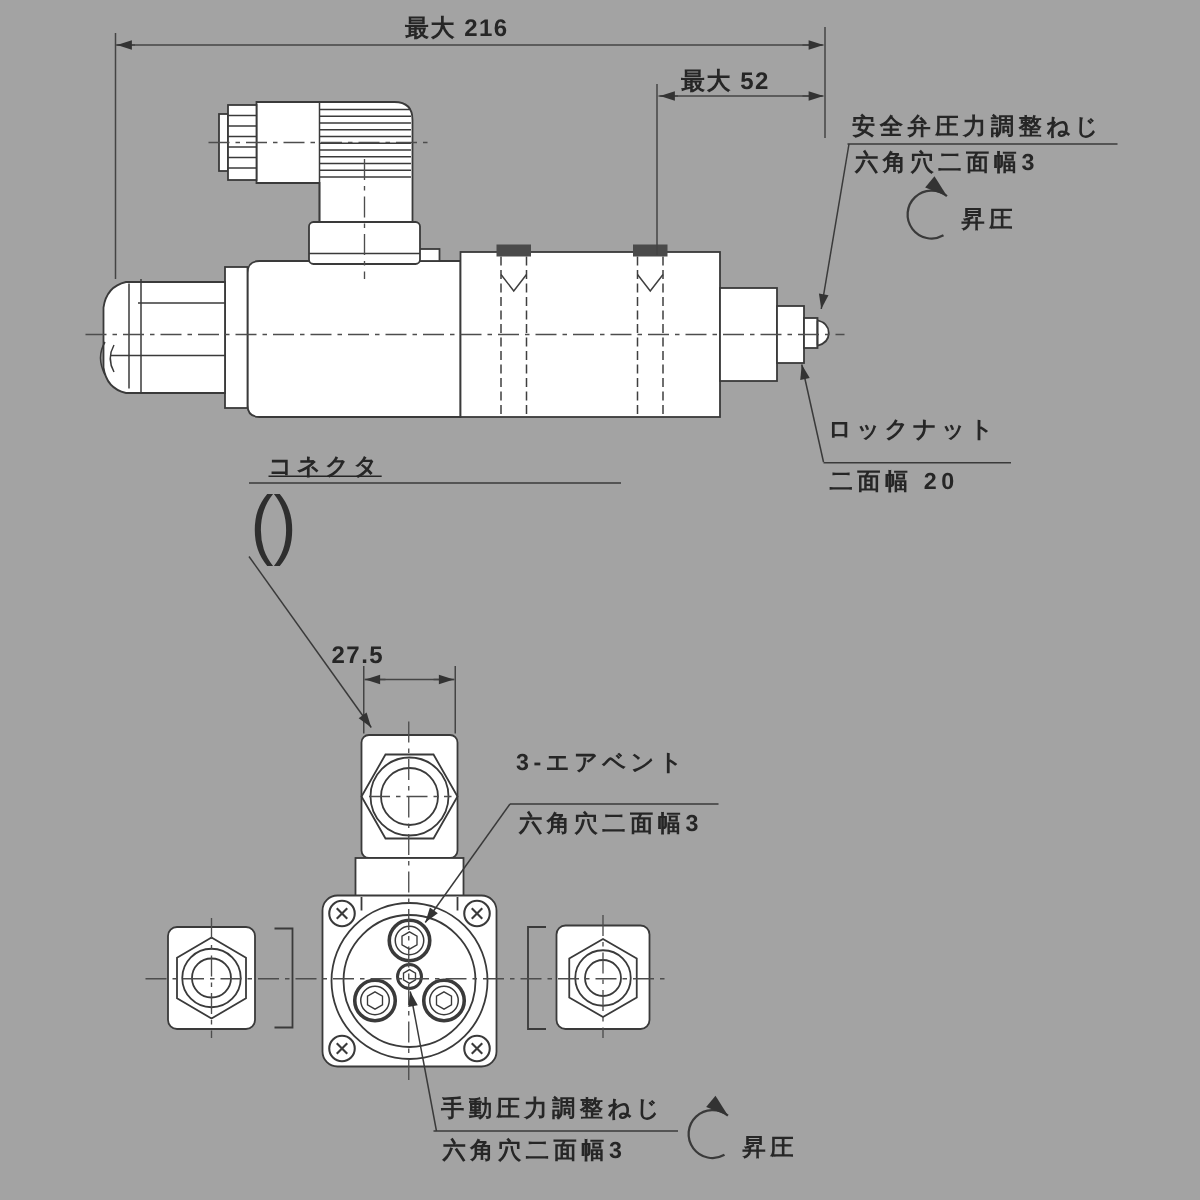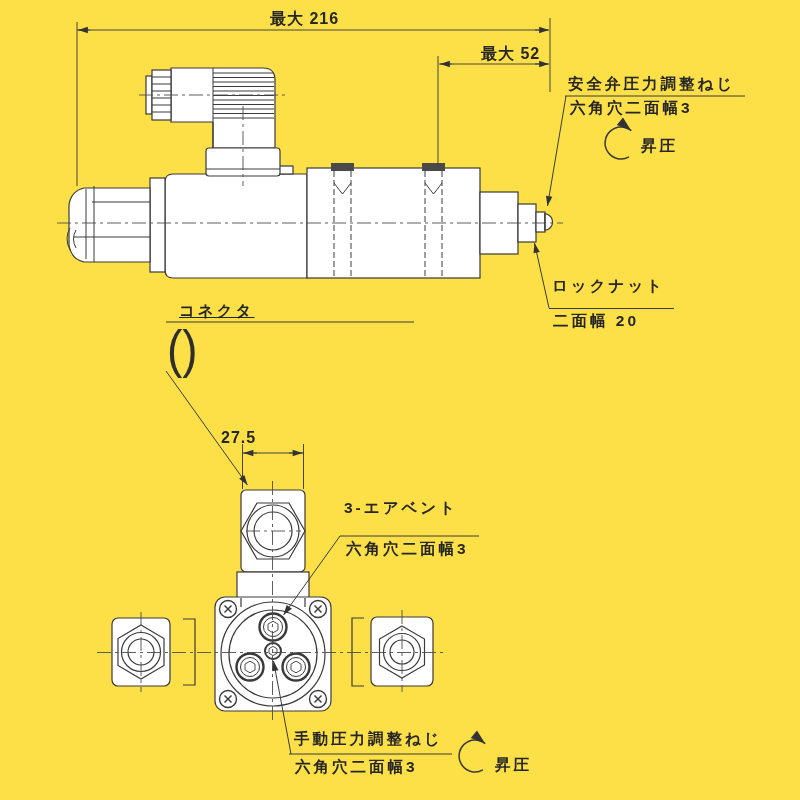--- a/index.html
+++ b/index.html
@@ -1,16 +1,16 @@
 <!DOCTYPE html>
 <html><head>
 <meta charset="utf-8">
 <style>
   html,body{margin:0;padding:0;background:#ffffff;width:800px;height:800px;overflow:hidden;}
-  .stage{position:relative;width:800px;height:800px;background:#fde047;
+  .stage{position:relative;width:800px;height:800px;background:#a3a3a3;
          font-family:"Liberation Sans","DejaVu Sans",sans-serif;color:#262626;}
   svg{position:absolute;left:0;top:0;}
   .lbl{position:absolute;white-space:nowrap;color:#262626;}
   .dim{font-size:16px;font-weight:700;letter-spacing:1px;}
   .jp{font-size:15.5px;font-weight:600;letter-spacing:3px;}
   .paren-note{position:absolute;display:flex;align-items:center;}
   .paren{font-size:46px;font-weight:300;line-height:46px;letter-spacing:0;
          transform:scaleY(1.12);color:#2e2e2e;}
   .note-lines{display:flex;flex-direction:column;margin:0 2px;}
   .note-lines span{font-size:14.5px;font-weight:600;letter-spacing:2px;line-height:23px;}
@@ -204,21 +204,21 @@
     <line x1="291" y1="754" x2="273.5" y2="661" marker-end="url(#ah)"></line>
   </g>
 
   <g stroke="#3a3a3a" stroke-width="1.5" fill="none">
     <path d="M 629,156.9 A 16,16 0 1 1 631.3,130.7" marker-end="url(#ah)"></path>
     <path d="M 483,769.9 A 16,16 0 1 1 485.3,743.7" marker-end="url(#ah)"></path>
   </g>
 </svg>
 
 <div class="lbl dim" style="left:270px;top:9px;">最大 216</div>
-<div class="lbl dim" style="left:481px;top:44px;">最大 52</div>
+<div class="lbl dim" style="left:454px;top:44px;">最大 52</div>
 <div class="lbl dim" style="left:221px;top:429px;">27.5</div>
 
 <div class="lbl jp" style="left:568px;top:74px;">安全弁圧力調整ねじ</div>
 <div class="lbl jp" style="left:570px;top:98px;">六角穴二面幅3</div>
 <div class="lbl jp" style="left:641px;top:136px;">昇圧</div>
 
 <div class="lbl jp" style="left:552px;top:276px;">ロックナット</div>
 <div class="lbl jp" style="left:553px;top:311px;">二面幅 20</div>
 
 <div class="lbl jp" style="left:179px;top:301px;text-decoration:underline;">コネクタ</div>

